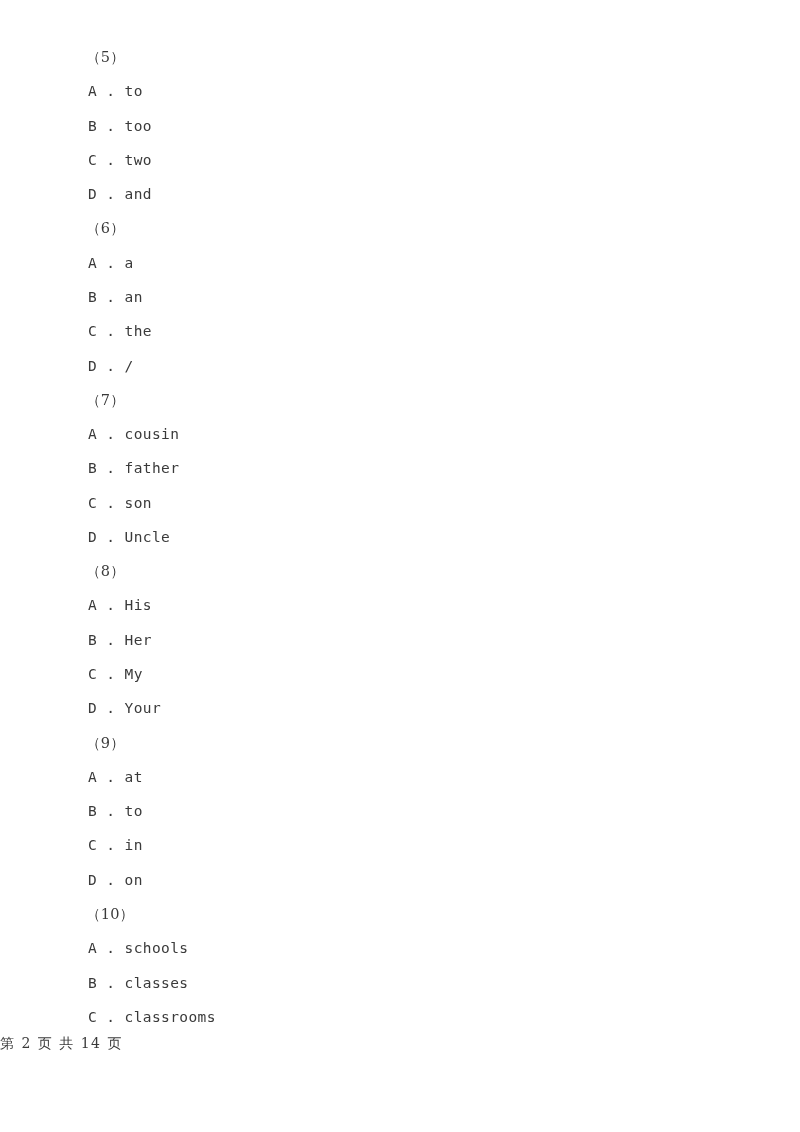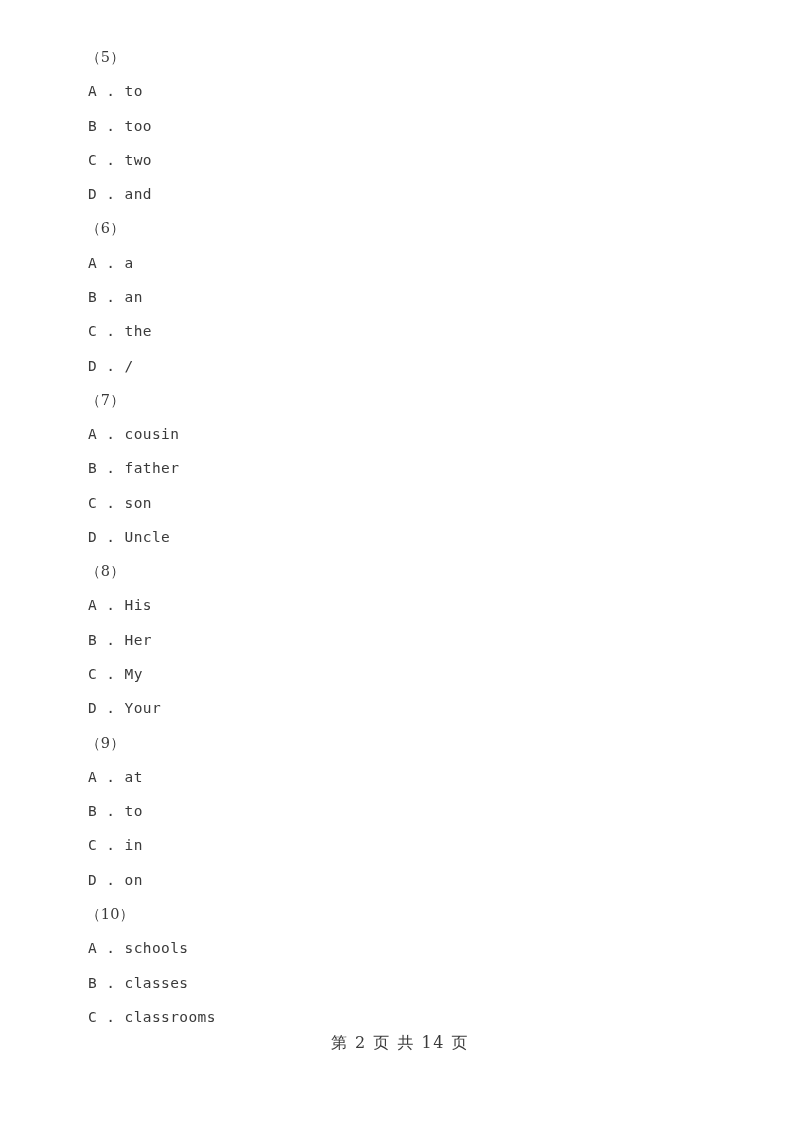--- a/index.html
+++ b/index.html
@@ -44,22 +44,22 @@
     letter-spacing: 0.2px;
   }
   .line.q-option {
     padding-left: 88px;
   }
   .footer {
     position: absolute;
     left: 0;
     top: 1033px;
     width: 800px;
-    text-align: center;
-    font-size: 16px;
+    text-align: left;
+    font-size: 14px;
     line-height: 20px;
     color: #3a3a3a;
     font-family: "DejaVu Serif", "Liberation Serif", serif;
     letter-spacing: 1.5px;
     white-space: pre;
   }
 </style>
 </head>
 <body>
 

